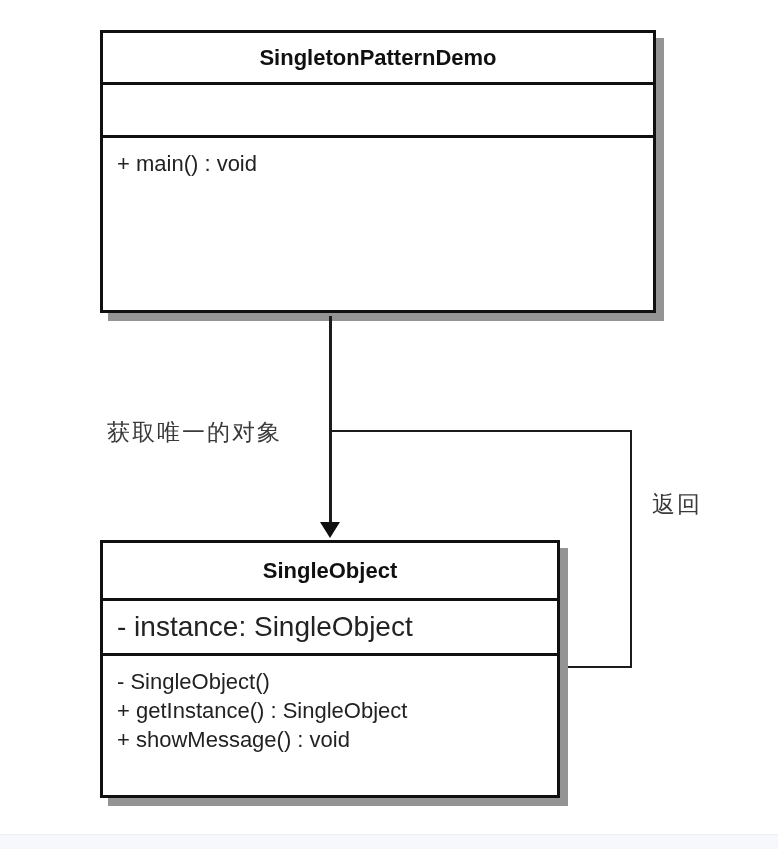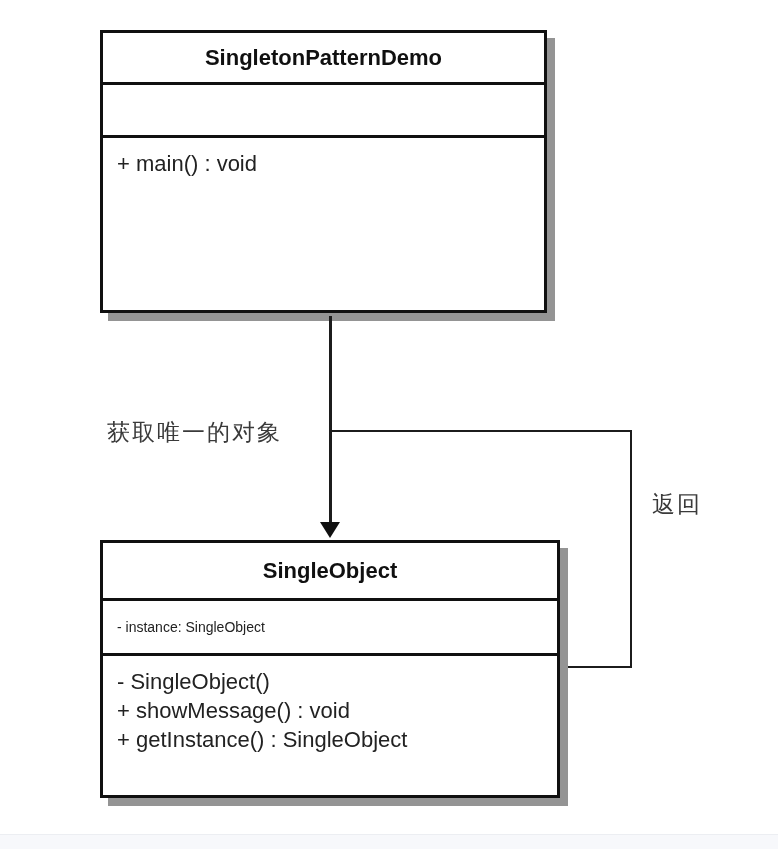--- a/index.html
+++ b/index.html
@@ -20,21 +20,21 @@
   
   .uml-class {
     position: absolute;
     box-sizing: border-box;
     border: 3px solid #101010;
     background: #ffffff;
     box-shadow: 8px 8px 0 #949494;
     display: flex;
     flex-direction: column;
   }
-  .class-a { left: 100px; top: 30px;  width: 447px; height: 283px; }
+  .class-a { left: 100px; top: 30px;  width: 556px; height: 283px; }
   .class-b { left: 100px; top: 540px; width: 460px; height: 258px; }
 
   .c-title {
     box-sizing: border-box;
     border-bottom: 3px solid #101010;
     display: flex;
     align-items: center;
     justify-content: center;
     font-weight: bold;
     font-size: 22px;
@@ -43,21 +43,21 @@
   }
   .class-a .c-title { height: 52px; }
   .class-b .c-title { height: 58px; }
 
   .c-attrs {
     box-sizing: border-box;
     border-bottom: 3px solid #101010;
     display: flex;
     align-items: center;
     padding: 0 14px;
-    font-size: 14px;
+    font-size: 28px;
     flex: 0 0 auto;
   }
   .class-a .c-attrs { height: 53px; }
   .class-b .c-attrs { height: 55px; }
 
   .c-methods {
     box-sizing: border-box;
     flex: 1 1 auto;
     padding: 11px 14px 0 14px;
     font-size: 22px;
@@ -128,20 +128,20 @@
   <div class="edge-label label-get">获取唯一的对象</div>
   <div class="edge-label label-return">返回</div>
 
   <div class="uml-class class-b">
     <div class="c-title">SingleObject</div>
     <div class="c-attrs">
       <div class="m-line">- instance: SingleObject</div>
     </div>
     <div class="c-methods">
       <div class="m-line">- SingleObject()</div>
+      <div class="m-line">+ getInstance() : SingleObject</div>
       <div class="m-line">+ showMessage() : void</div>
-      <div class="m-line">+ getInstance() : SingleObject</div>
     </div>
   </div>
 
   <div class="footer-strip"></div>
 
 </div>
 
 </body></html>

